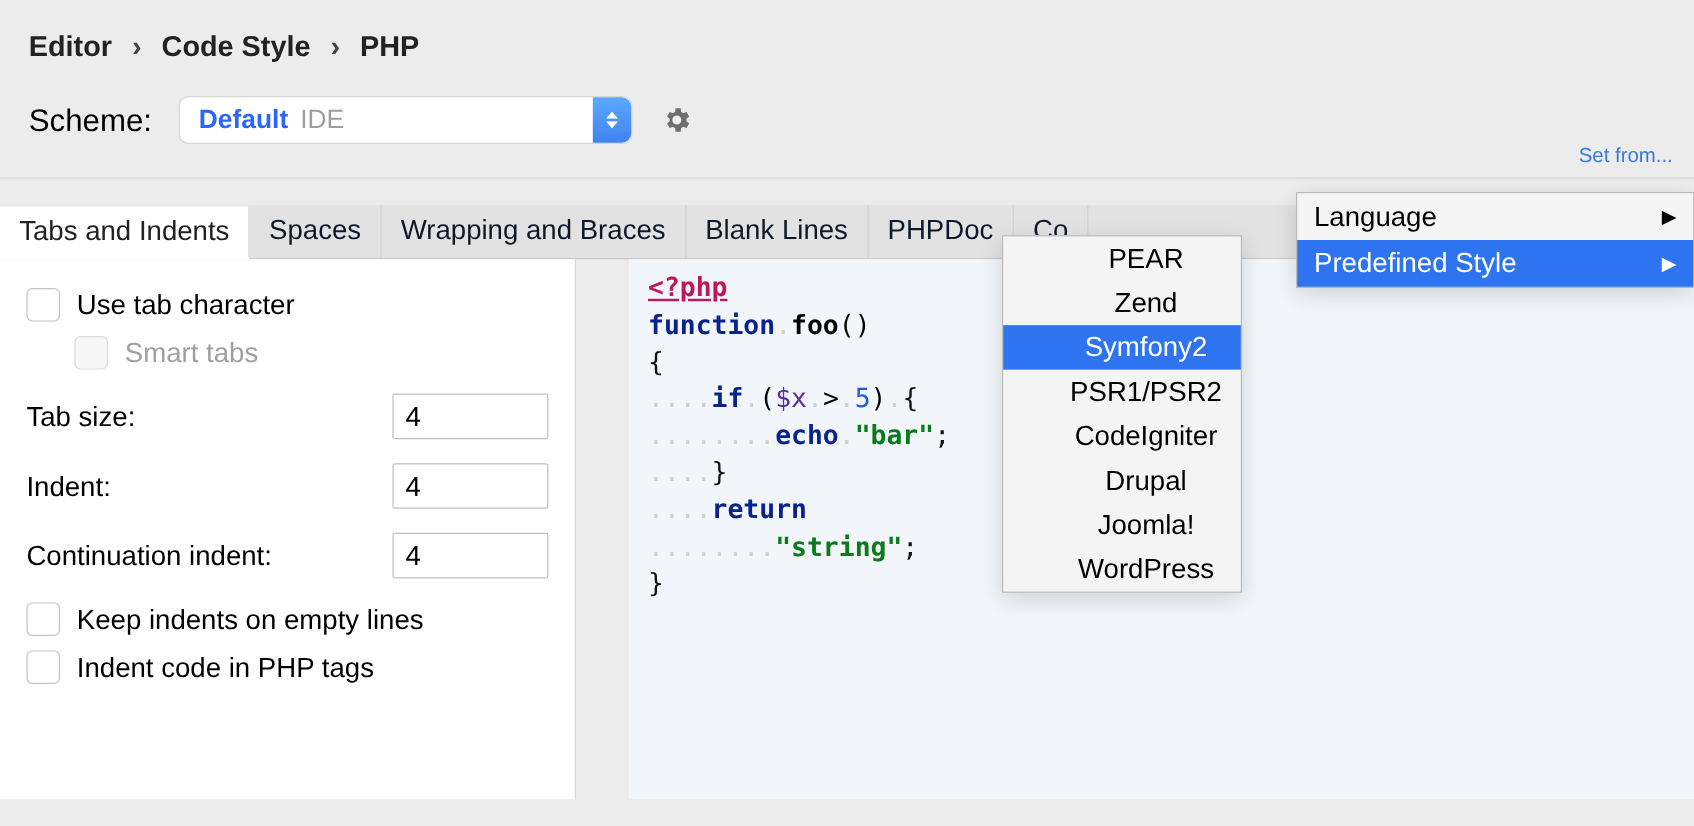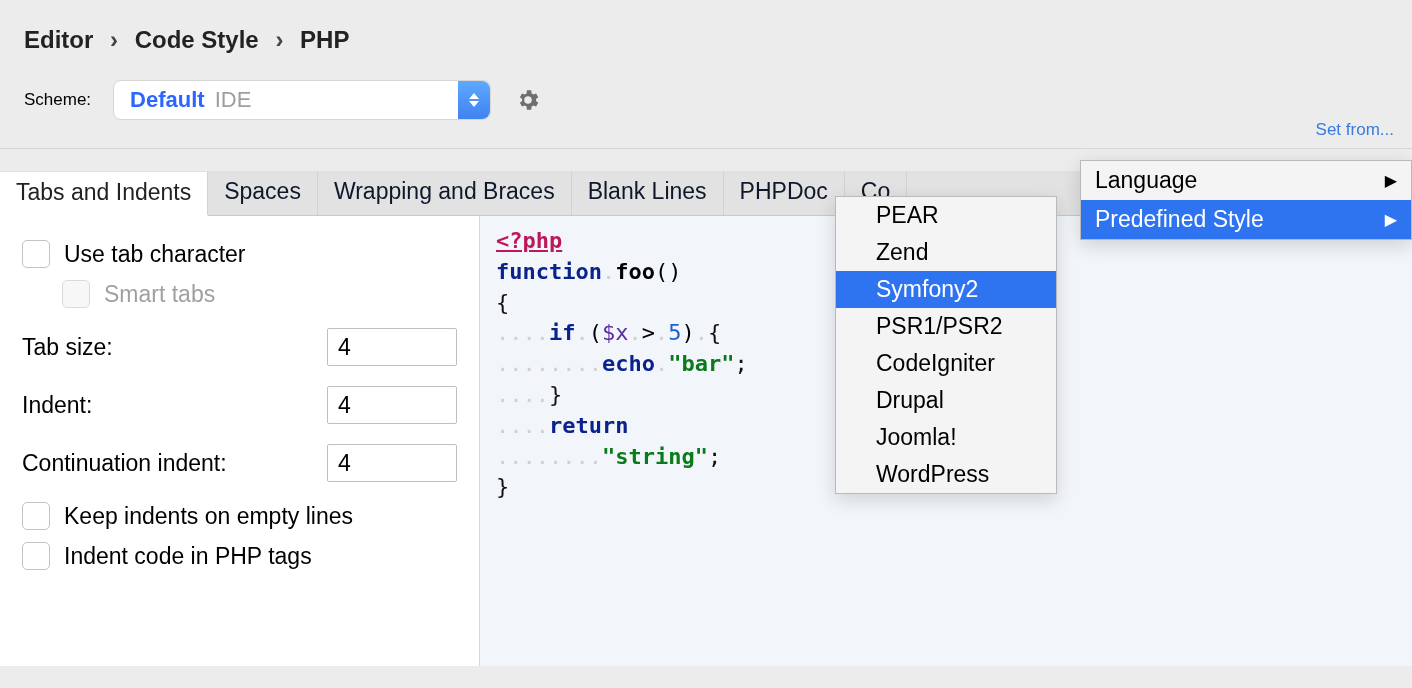--- a/index.html
+++ b/index.html
@@ -21,21 +21,21 @@
     .breadcrumb .bc-sep { margin: 0 10px; color: #444; font-weight: bold;}
     .breadcrumb .bc-item:last-child { font-weight: bold; }
     .breadcrumb .bc-item:first-child { font-weight: bold; }
     .breadcrumb .bc-item.bold { font-weight: bold; text-align: right; }
     .scheme-row {
       display: flex;
       align-items: center;
       padding: 26px 24px 28px 24px;
       border-bottom: 1px solid #d6d6d6;
     }
-    .scheme-label { font-size: 17px; margin-right: 22px; text-align: center; }
+    .scheme-label { font-size: 26px; margin-right: 22px; text-align: center; }
     .scheme-select {
       display: inline-flex;
       align-items: center;
       height: 40px;
       background: #fff;
       border: 1px solid #d6d6d6;
       border-radius: 8px;
       padding: 0 12px 0 16px;
       width: 378px;
       position: relative;
@@ -79,20 +79,21 @@
     .tab.active {
       background: #fff;
       color: #222;
       border-bottom: 2px solid #fff;
       position: relative;
       top: 1px;
     }
     .content {
       display: flex;
       height: 450px;
+      gap: 44px;
     }
     .left-panel {
       width: 480px;
       background: #fff;
       border-right: 1px solid #d6d6d6;
       padding: 24px 22px;
     }
     .checkbox-row {
       display: flex;
       align-items: center;
@@ -165,24 +166,25 @@
       background: #2e73f0;
       color: #fff;
     }
     .popup-1 .arrow { font-size: 16px; }
     .popup-1 .arrow.sel { color: #fff; }
 
     
     .popup-2 {
       position: absolute;
       left: 835px; top: 196px;
-      width: 222px;
+      width: 200px;
       background: #f4f4f4;
       border: 1px solid #bababa;
       box-shadow: 0 6px 18px rgba(0,0,0,0.15);
+      text-align: center;
     }
     .popup-2 .item {
       padding: 5px 0 5px 40px;
       font-size: 23px;
       cursor: pointer;
     }
     .popup-2 .item.selected {
       background: #2e73f0;
       color: #fff;
     }

